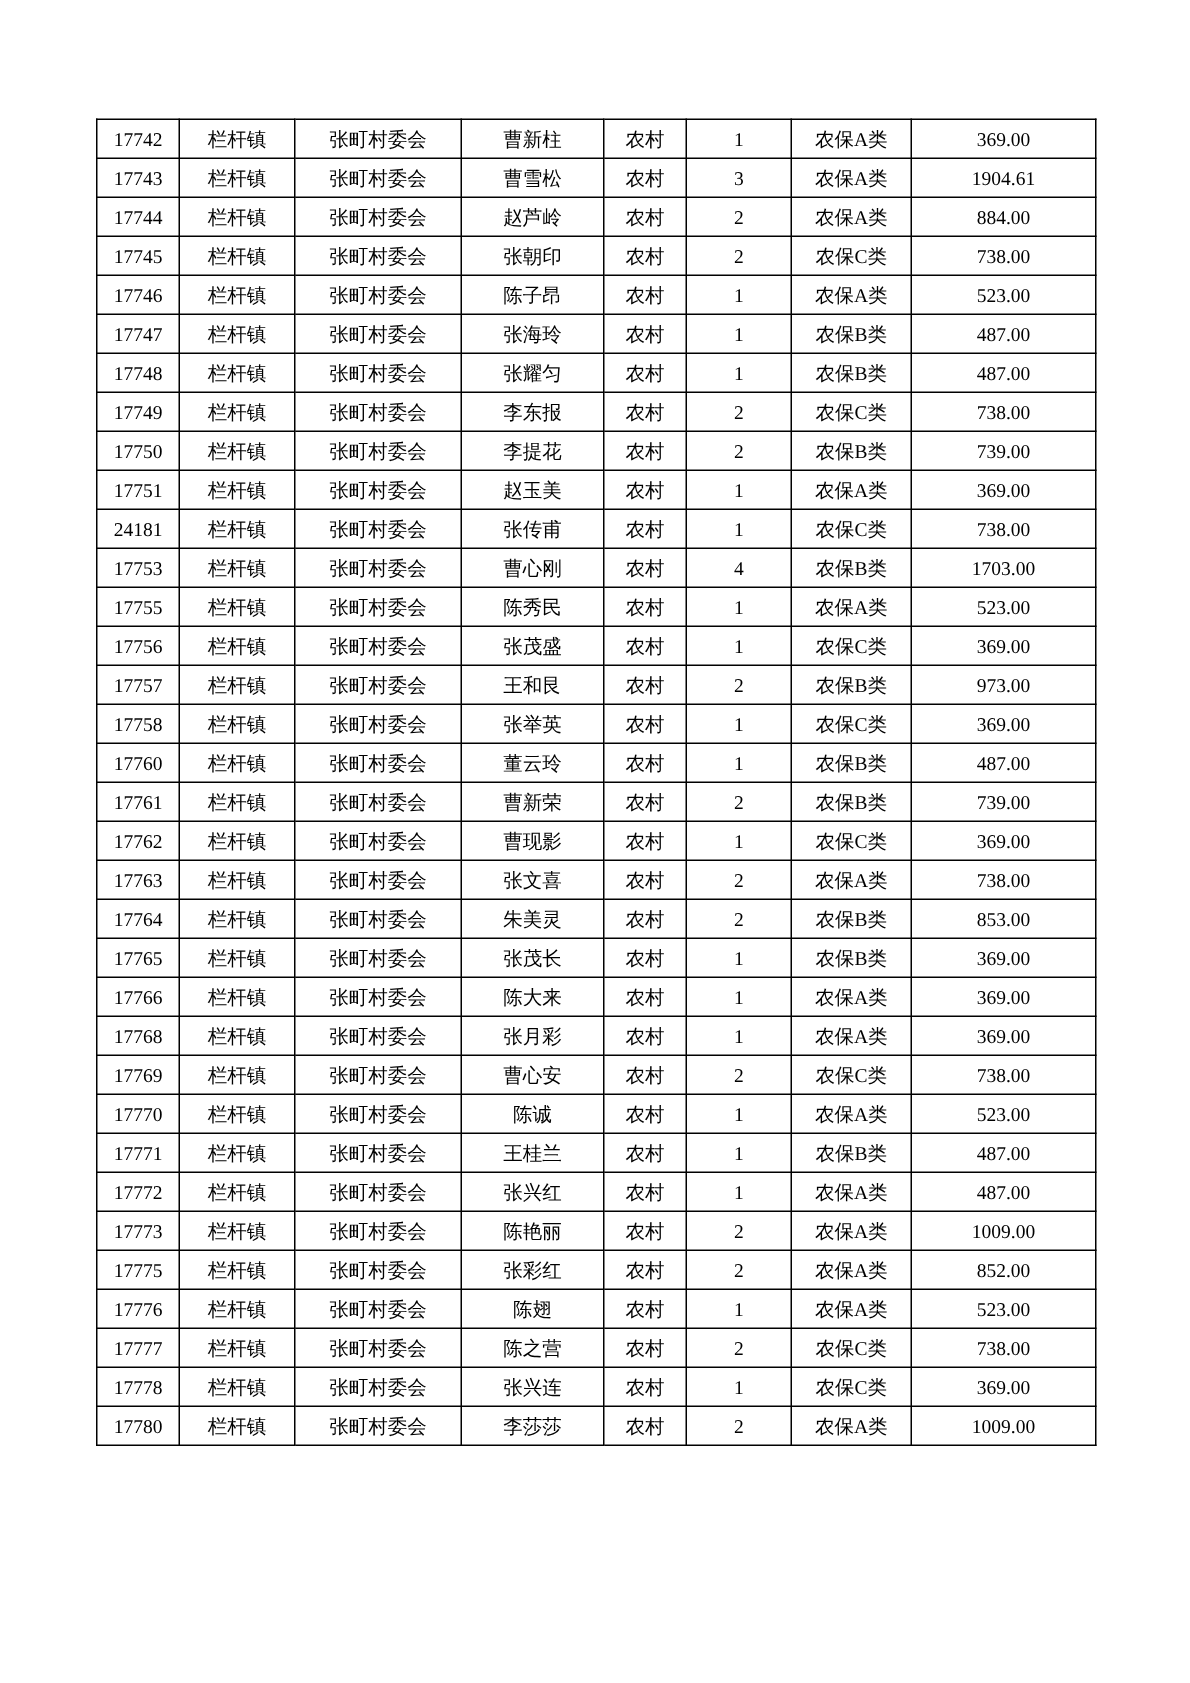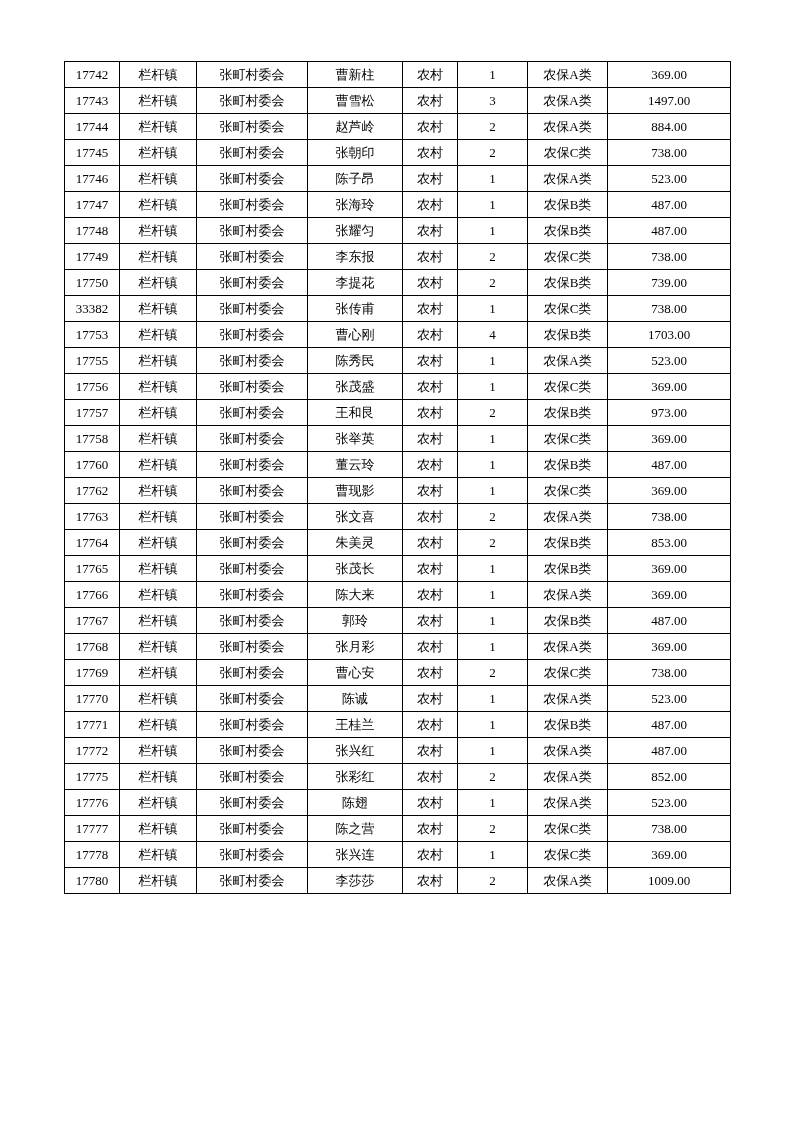--- a/index.html
+++ b/index.html
@@ -13,21 +13,21 @@
   .page {
     position: relative;
     width: 793px;
     height: 1122px;
     background: #ffffff;
     overflow: hidden;
   }
   table.benefits {
     position: absolute;
     left: 64px;
-    top: 61px;
+    top: 79px;
     width: 666px;
     border-collapse: collapse;
     table-layout: fixed;
   }
   table.benefits td {
     border: 1px solid #000000;
     height: 25px;
     font-size: 13px;
     line-height: 25px;
     text-align: center;
@@ -73,21 +73,21 @@
           <td>369.00</td>
         </tr>
         <tr>
           <td>17743</td>
           <td>栏杆镇</td>
           <td>张町村委会</td>
           <td>曹雪松</td>
           <td>农村</td>
           <td>3</td>
           <td>农保A类</td>
-          <td>1497.00</td>
+          <td>1904.61</td>
         </tr>
         <tr>
           <td>17744</td>
           <td>栏杆镇</td>
           <td>张町村委会</td>
           <td>赵芦岭</td>
           <td>农村</td>
           <td>2</td>
           <td>农保A类</td>
           <td>884.00</td>
@@ -146,21 +146,31 @@
           <td>17750</td>
           <td>栏杆镇</td>
           <td>张町村委会</td>
           <td>李提花</td>
           <td>农村</td>
           <td>2</td>
           <td>农保B类</td>
           <td>739.00</td>
         </tr>
         <tr>
-          <td>33382</td>
+          <td>17751</td>
+          <td>栏杆镇</td>
+          <td>张町村委会</td>
+          <td>赵玉美</td>
+          <td>农村</td>
+          <td>1</td>
+          <td>农保A类</td>
+          <td>369.00</td>
+        </tr>
+        <tr>
+          <td>24181</td>
           <td>栏杆镇</td>
           <td>张町村委会</td>
           <td>张传甫</td>
           <td>农村</td>
           <td>1</td>
           <td>农保C类</td>
           <td>738.00</td>
         </tr>
         <tr>
           <td>17753</td>
@@ -216,20 +226,30 @@
           <td>17760</td>
           <td>栏杆镇</td>
           <td>张町村委会</td>
           <td>董云玲</td>
           <td>农村</td>
           <td>1</td>
           <td>农保B类</td>
           <td>487.00</td>
         </tr>
         <tr>
+          <td>17761</td>
+          <td>栏杆镇</td>
+          <td>张町村委会</td>
+          <td>曹新荣</td>
+          <td>农村</td>
+          <td>2</td>
+          <td>农保B类</td>
+          <td>739.00</td>
+        </tr>
+        <tr>
           <td>17762</td>
           <td>栏杆镇</td>
           <td>张町村委会</td>
           <td>曹现影</td>
           <td>农村</td>
           <td>1</td>
           <td>农保C类</td>
           <td>369.00</td>
         </tr>
         <tr>
@@ -266,78 +286,78 @@
           <td>17766</td>
           <td>栏杆镇</td>
           <td>张町村委会</td>
           <td>陈大来</td>
           <td>农村</td>
           <td>1</td>
           <td>农保A类</td>
           <td>369.00</td>
         </tr>
         <tr>
-          <td>17767</td>
-          <td>栏杆镇</td>
-          <td>张町村委会</td>
-          <td>郭玲</td>
+          <td>17768</td>
+          <td>栏杆镇</td>
+          <td>张町村委会</td>
+          <td>张月彩</td>
+          <td>农村</td>
+          <td>1</td>
+          <td>农保A类</td>
+          <td>369.00</td>
+        </tr>
+        <tr>
+          <td>17769</td>
+          <td>栏杆镇</td>
+          <td>张町村委会</td>
+          <td>曹心安</td>
+          <td>农村</td>
+          <td>2</td>
+          <td>农保C类</td>
+          <td>738.00</td>
+        </tr>
+        <tr>
+          <td>17770</td>
+          <td>栏杆镇</td>
+          <td>张町村委会</td>
+          <td>陈诚</td>
+          <td>农村</td>
+          <td>1</td>
+          <td>农保A类</td>
+          <td>523.00</td>
+        </tr>
+        <tr>
+          <td>17771</td>
+          <td>栏杆镇</td>
+          <td>张町村委会</td>
+          <td>王桂兰</td>
           <td>农村</td>
           <td>1</td>
           <td>农保B类</td>
           <td>487.00</td>
         </tr>
         <tr>
-          <td>17768</td>
-          <td>栏杆镇</td>
-          <td>张町村委会</td>
-          <td>张月彩</td>
-          <td>农村</td>
-          <td>1</td>
-          <td>农保A类</td>
-          <td>369.00</td>
-        </tr>
-        <tr>
-          <td>17769</td>
-          <td>栏杆镇</td>
-          <td>张町村委会</td>
-          <td>曹心安</td>
-          <td>农村</td>
-          <td>2</td>
-          <td>农保C类</td>
-          <td>738.00</td>
-        </tr>
-        <tr>
-          <td>17770</td>
-          <td>栏杆镇</td>
-          <td>张町村委会</td>
-          <td>陈诚</td>
-          <td>农村</td>
-          <td>1</td>
-          <td>农保A类</td>
-          <td>523.00</td>
-        </tr>
-        <tr>
-          <td>17771</td>
-          <td>栏杆镇</td>
-          <td>张町村委会</td>
-          <td>王桂兰</td>
-          <td>农村</td>
-          <td>1</td>
-          <td>农保B类</td>
+          <td>17772</td>
+          <td>栏杆镇</td>
+          <td>张町村委会</td>
+          <td>张兴红</td>
+          <td>农村</td>
+          <td>1</td>
+          <td>农保A类</td>
           <td>487.00</td>
         </tr>
         <tr>
-          <td>17772</td>
-          <td>栏杆镇</td>
-          <td>张町村委会</td>
-          <td>张兴红</td>
-          <td>农村</td>
-          <td>1</td>
-          <td>农保A类</td>
-          <td>487.00</td>
+          <td>17773</td>
+          <td>栏杆镇</td>
+          <td>张町村委会</td>
+          <td>陈艳丽</td>
+          <td>农村</td>
+          <td>2</td>
+          <td>农保A类</td>
+          <td>1009.00</td>
         </tr>
         <tr>
           <td>17775</td>
           <td>栏杆镇</td>
           <td>张町村委会</td>
           <td>张彩红</td>
           <td>农村</td>
           <td>2</td>
           <td>农保A类</td>
           <td>852.00</td>

